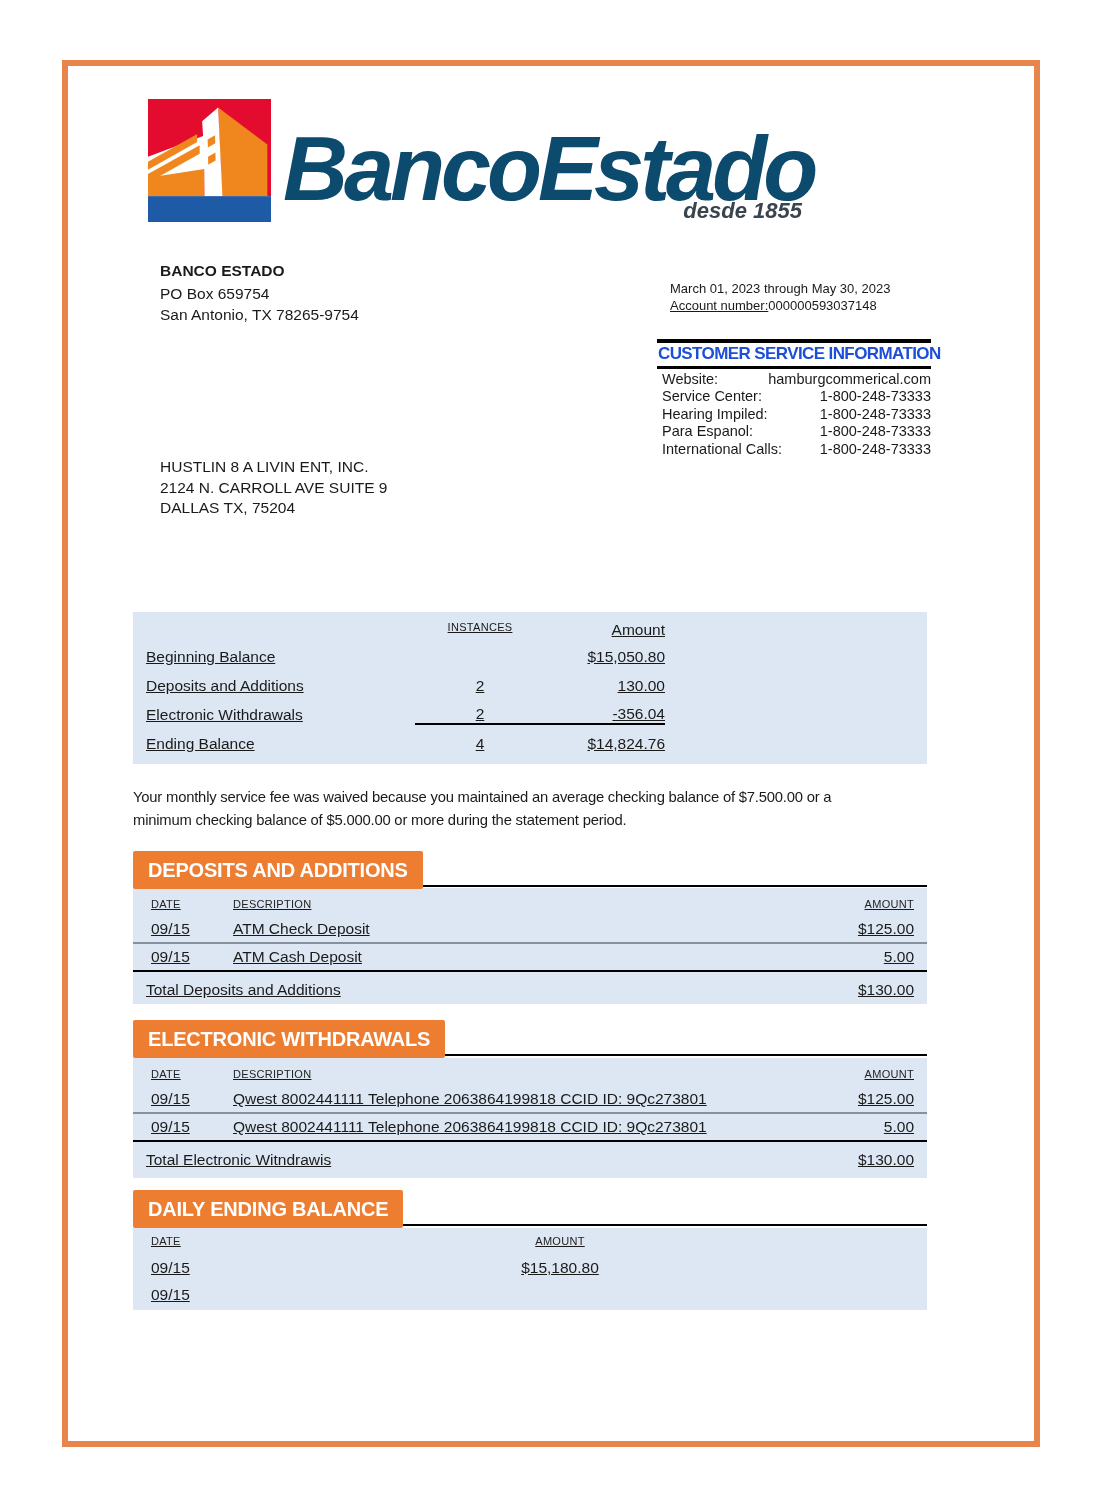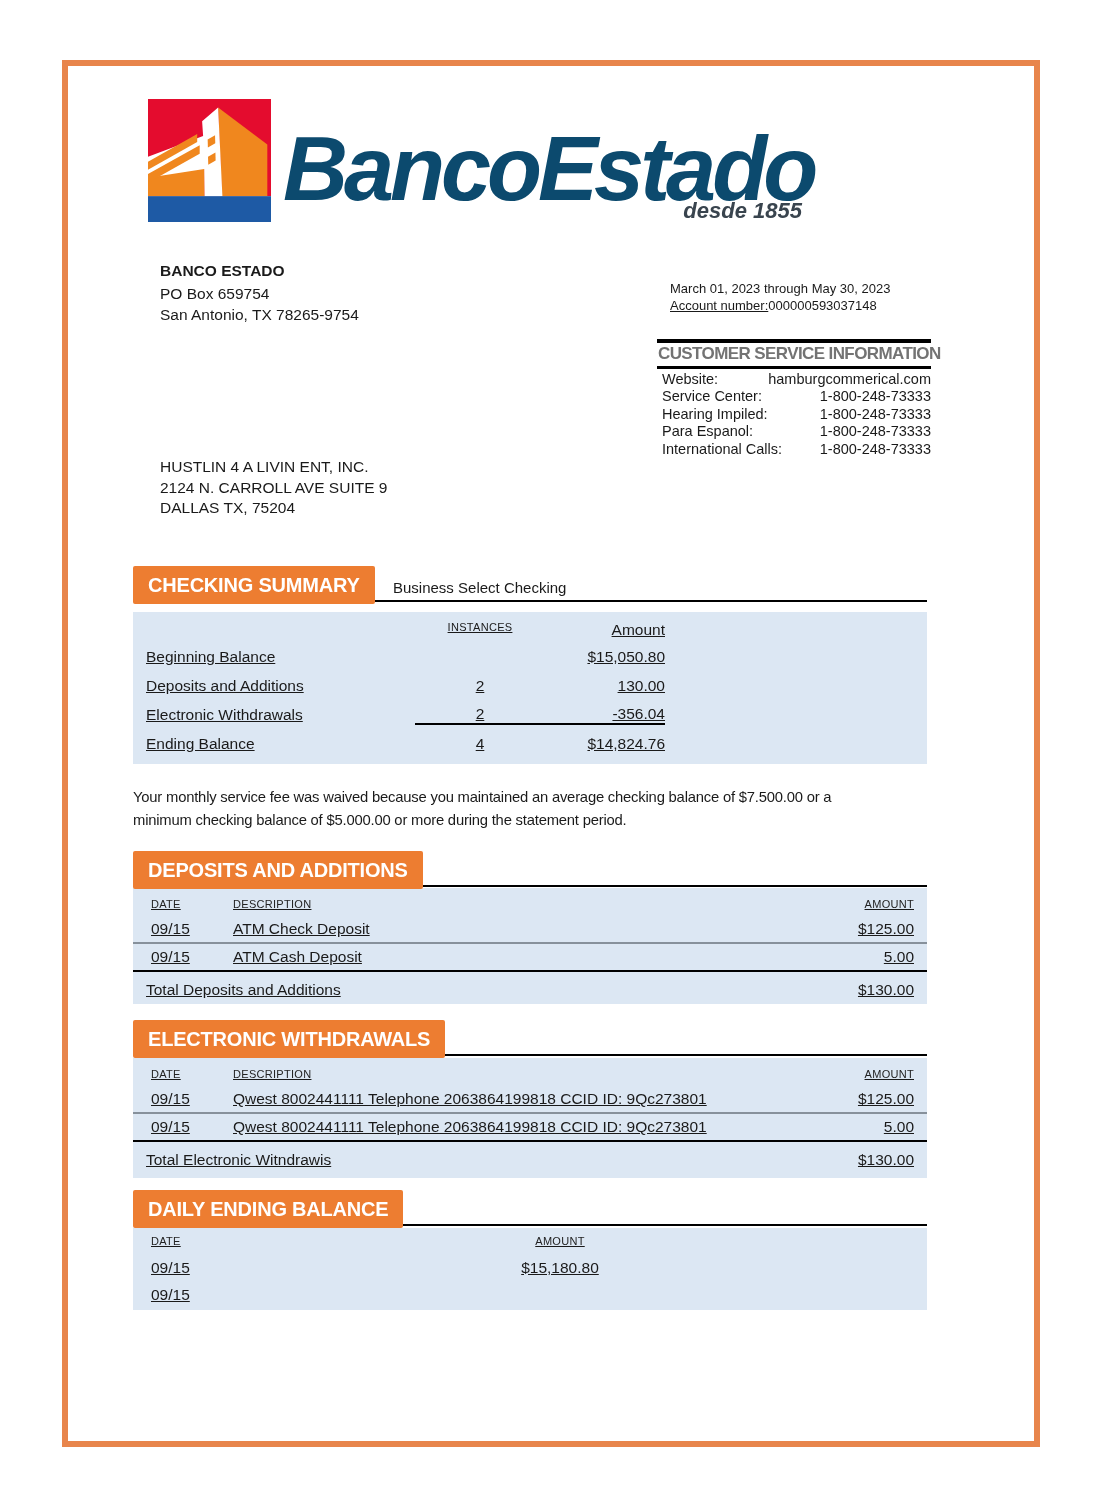--- a/index.html
+++ b/index.html
@@ -29,21 +29,21 @@
 
   
   .bank-block { position:absolute; left:160px; top:261px; font-size:15.5px; line-height:1.34; }
   .bank-name { font-weight:bold; margin-bottom:2px; }
   .stmt-block { position:absolute; left:670px; top:281px; font-size:13px; line-height:1.3; }
   .acct-label { margin-right:0;text-decoration:underline; }
 
   .cs-box { position:absolute; left:657px; top:339px; width:274px; }
   .cs-title {
     border-top:4px solid #000; border-bottom:3px solid #000;
-    color:#737373; font-weight:bold; font-size:17px; letter-spacing:-0.6px;
+    color:#1d4ed8; font-weight:bold; font-size:17px; letter-spacing:-0.6px;
     padding:1px 0 2px 1px; white-space:nowrap;
   }
   .cs-rows { padding-top:2px;text-align:center; }
   .cs-row { display:flex; justify-content:space-between; font-size:14.5px; line-height:17.4px; padding-left:5px; }
 
   .cust-block { position:absolute; left:160px; top:457px; font-size:15.5px; line-height:1.33; }
 
   
   .sec { position:absolute; left:133px; width:794px; }
   .sec-head { position:relative; height:38px; }
@@ -156,32 +156,25 @@
         <span>1-800-248-73333</span>
       </div>
       <div class="cs-row">
         <span>International Calls:</span>
         <span>1-800-248-73333</span>
       </div>
     </div>
   </div>
 
   <div class="cust-block">
-    <div>HUSTLIN 4 A LIVIN ENT, INC.</div>
+    <div>HUSTLIN 8 A LIVIN ENT, INC.</div>
     <div>2124 N. CARROLL AVE SUITE 9</div>
     <div>DALLAS TX, 75204</div>
   </div>
 
-  <div class="sec sec-checking">
-    <div class="sec-head">
-      <div class="sec-rule"></div>
-      <div class="sec-box">CHECKING SUMMARY</div>
-      <div class="sec-sub">Business Select Checking</div>
-    </div>
-  </div>
   <div class="sum-table bluebox">
     <div class="sum-row hdr">
       <div class="sum-label"></div>
       <div class="sum-mid">
         <div class="sum-inst">INSTANCES</div>
         <div class="sum-amt">Amount</div>
       </div>
     </div>
     <div class="sum-row">
       <div class="sum-label">Beginning Balance</div>

